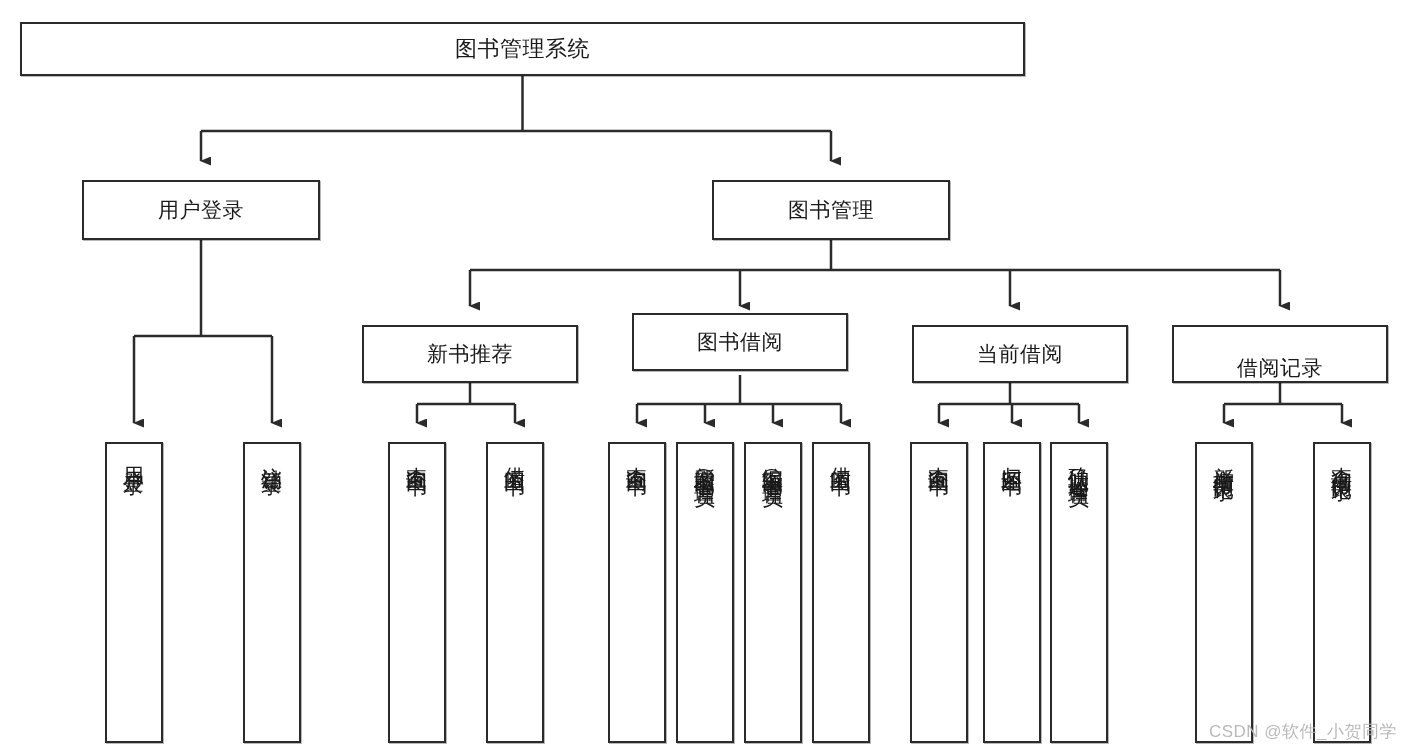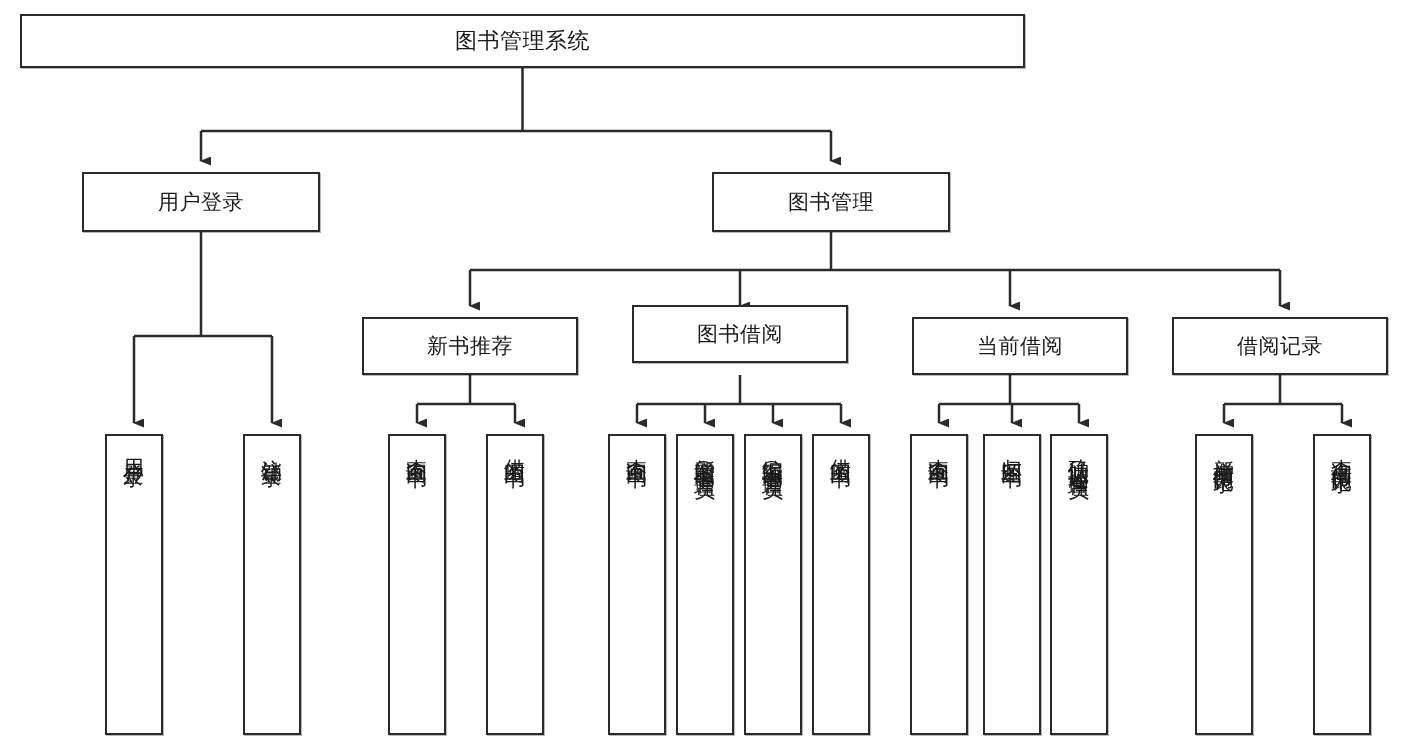--- a/index.html
+++ b/index.html
@@ -27,20 +27,21 @@
   }
   .node {
     position: absolute;
     box-sizing: border-box;
     background: #ffffff;
     border: 2px solid #2b2b2b;
     display: flex;
     align-items: center;
     justify-content: center;
     box-shadow: 1px 1px 0 rgba(0,0,0,0.28);
+    margin-top: 8px;
   }
   .node .label {
     color: #1a1a1a;
     text-align: center;
     line-height: 1.18;
     letter-spacing: 0.5px;
     white-space: nowrap;
   }
   .node.horiz .label {
     font-size: 21px;
@@ -129,21 +130,21 @@
       </div>
       <div class="node horiz" style="left: 362px; top: 317px; width: 216px; height: 58px; align-items: center;">
         <span class="label">新书推荐</span>
       </div>
       <div class="node horiz" style="left: 632px; top: 305px; width: 216px; height: 58px;">
         <span class="label">图书借阅</span>
       </div>
       <div class="node horiz" style="left: 912px; top: 317px; width: 216px; height: 58px;">
         <span class="label">当前借阅</span>
       </div>
-      <div class="node horiz" style="left: 1172px; top: 317px; width: 216px; height: 58px;">
+      <div class="node horiz" style="left: 1172px; top: 317px; width: 216px; height: 58px; align-items: flex-end;">
         <span class="label">借阅记录</span>
       </div>
       <div class="node vert" style="left: 105px; top: 434px; width: 58px; height: 301px;">
         <span class="label">用户登录</span>
       </div>
       <div class="node vert" style="left: 243px; top: 434px; width: 58px; height: 301px;">
         <span class="label">注销登录</span>
       </div>
       <div class="node vert" style="left: 388px; top: 434px; width: 58px; height: 301px;">
         <span class="label">查询图书</span>
@@ -173,13 +174,14 @@
         <span class="label">确认归还（管理员）</span>
       </div>
       <div class="node vert" style="left: 1195px; top: 434px; width: 58px; height: 301px;">
         <span class="label">新增借阅记录</span>
       </div>
       <div class="node vert" style="left: 1313px; top: 434px; width: 58px; height: 301px;">
         <span class="label">查询借阅记录</span>
       </div>
     </div>
 
+  <div class="watermark">CSDN @软件_小贺同学</div>
 </div>
 
 </body></html>

